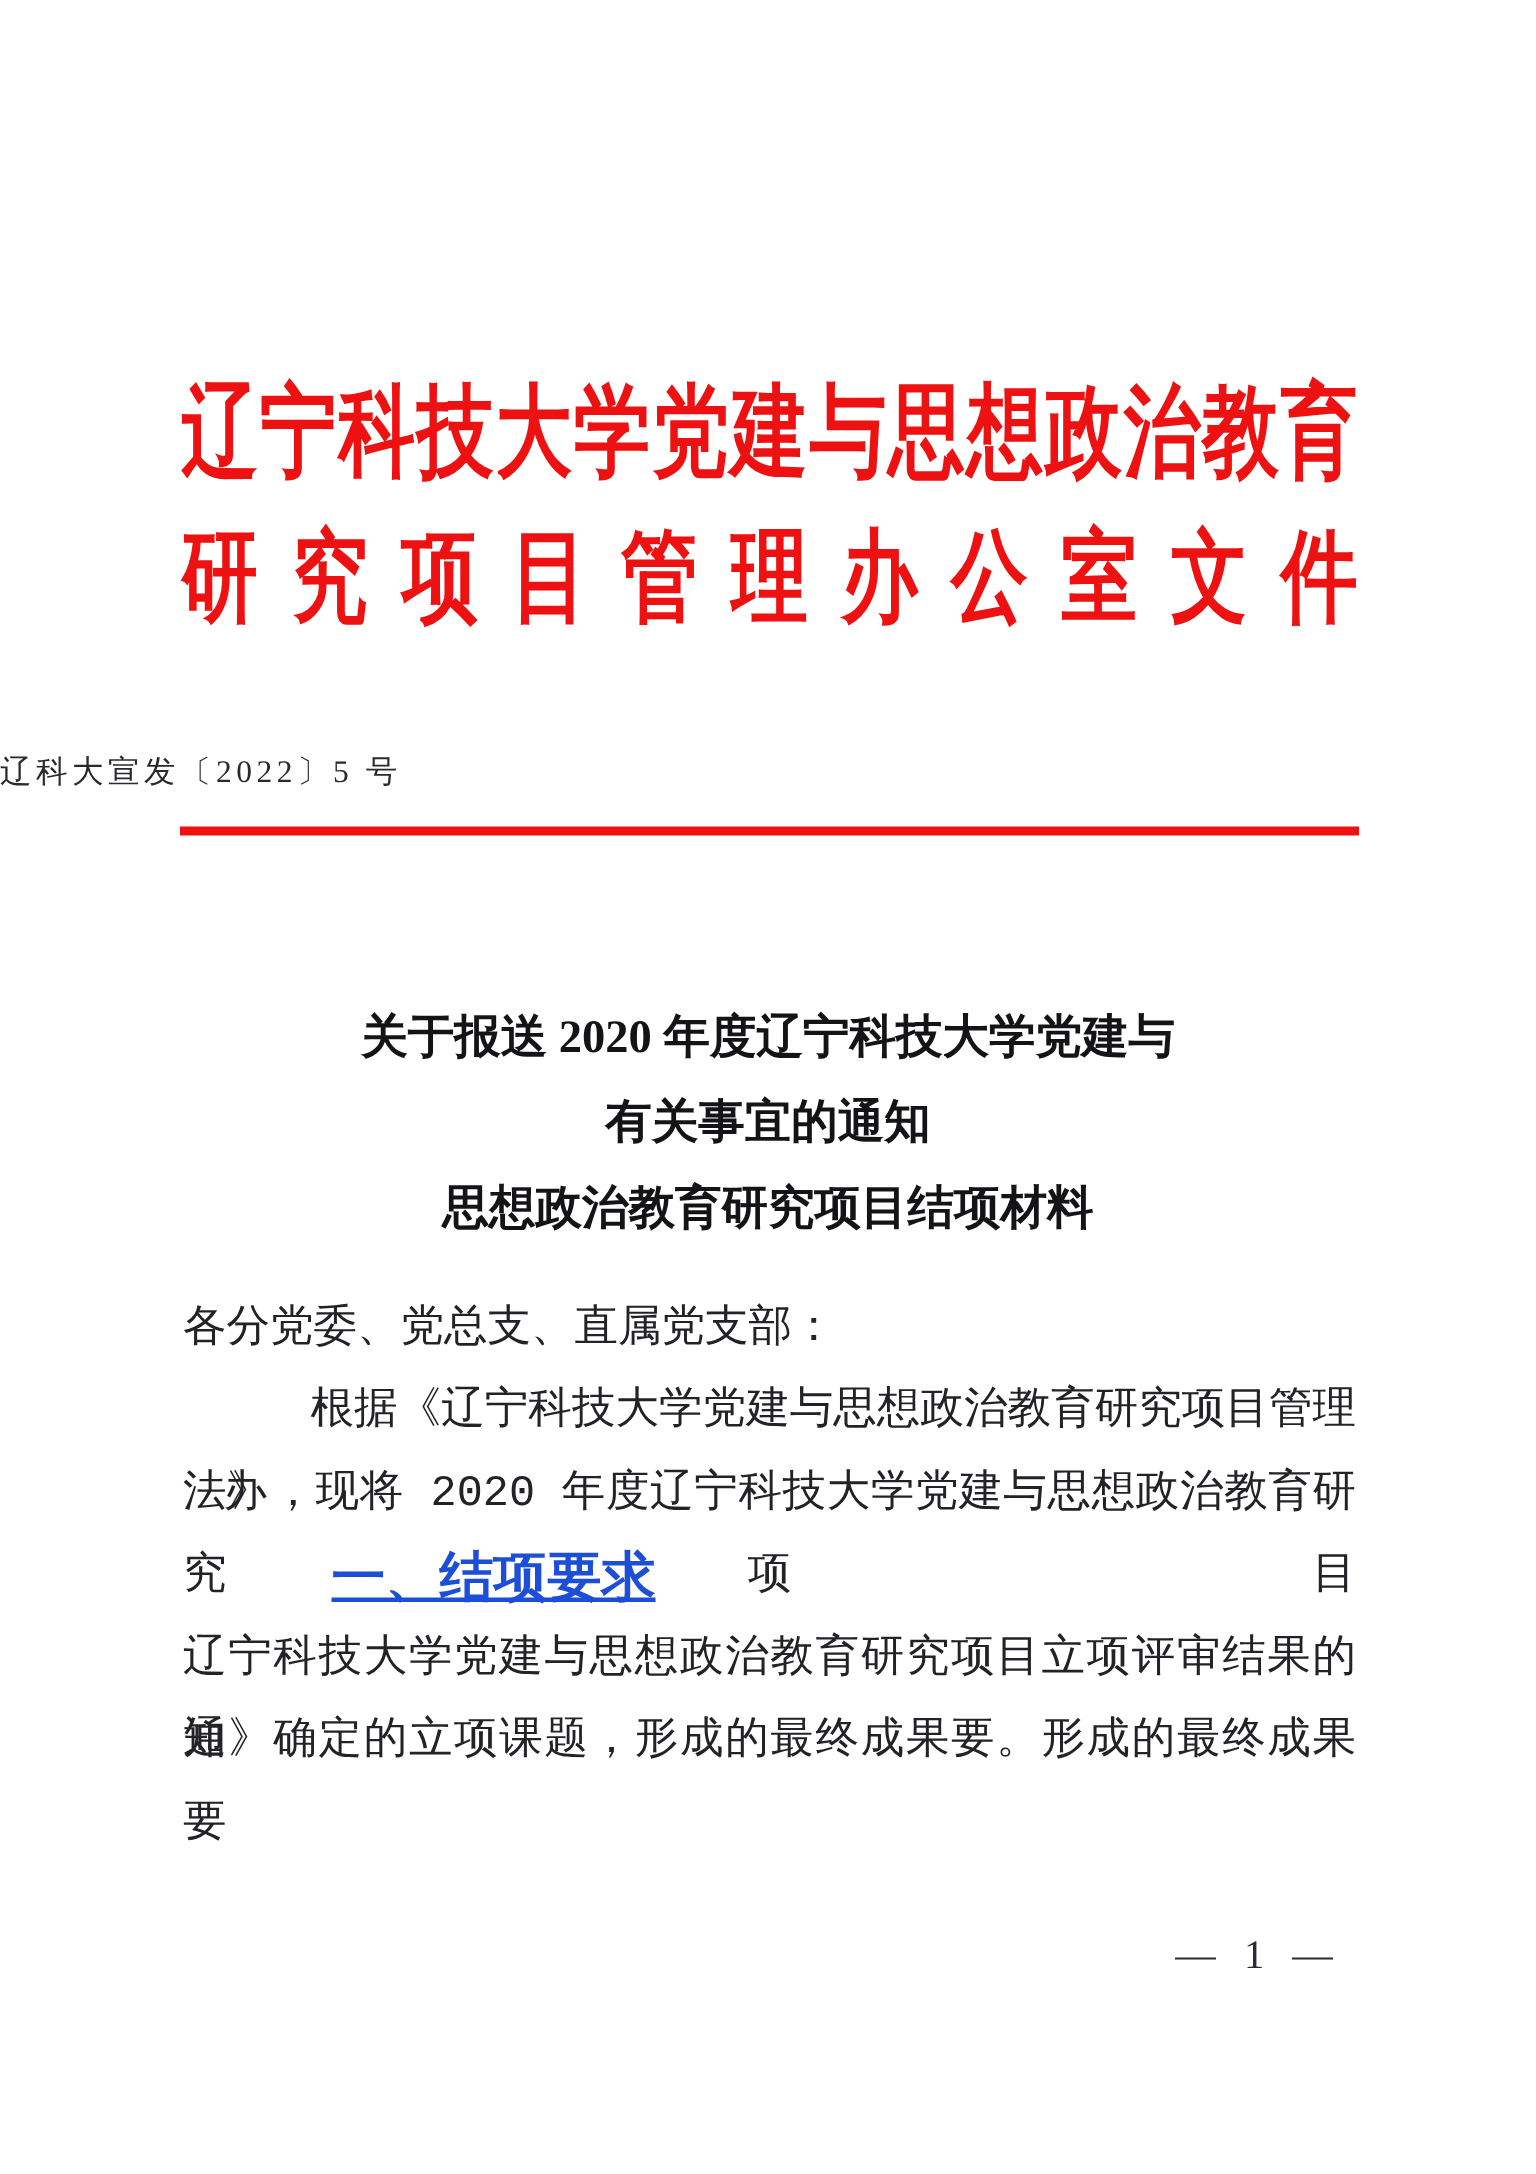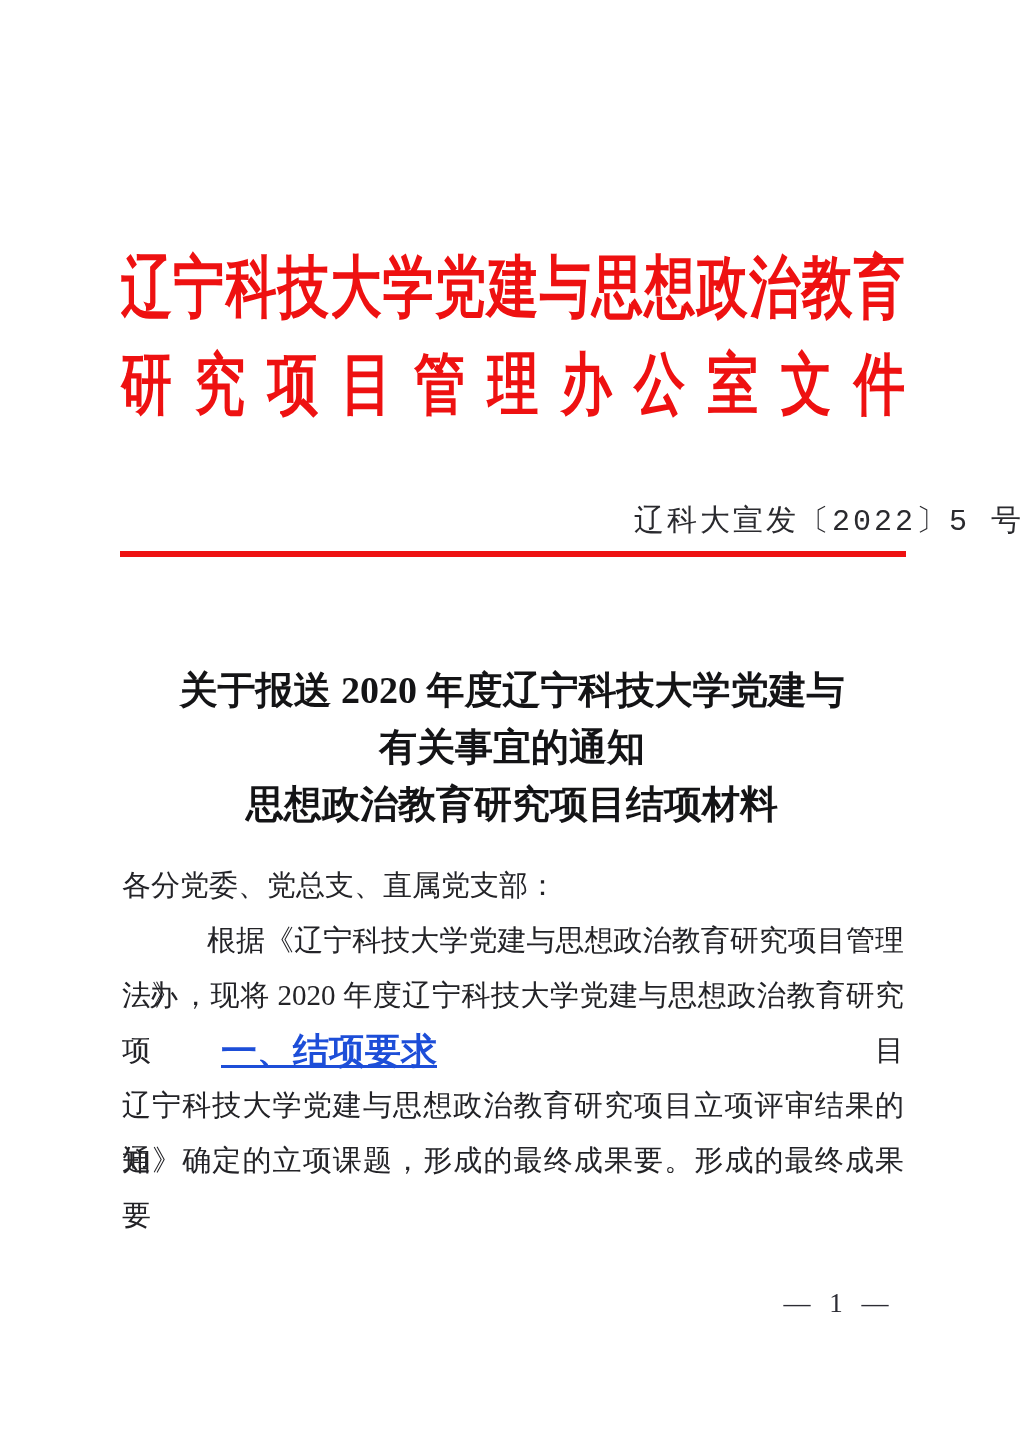--- a/index.html
+++ b/index.html
@@ -32,63 +32,63 @@
   }
   .masthead-line-1 { top: 255px; height: 66px; }
   .masthead-line-2 { top: 352px; height: 66px; }
 
   
   .doc-number {
     position: absolute;
     top: 500px;
     left: 0;
     width: 100%;
-    text-align: right;
-    font-size: 30px;
+    text-align: left;
+    font-size: 21px;
     letter-spacing: 3px;
     color: #2a2a2e;
-    font-family: Liberation Mono, monospace;
   }
 
   
   .red-rule {
     position: absolute;
     top: 551px;
     left: 120px;
     width: 786px;
     height: 6px;
     background: #ee1111;
   }
 
   
   .doc-title {
     position: absolute;
     top: 662px;
     left: 0;
     width: 100%;
     text-align: center;
     font-weight: bold;
-    font-size: 38px;
+    font-size: 31px;
     line-height: 57px;
     color: #141416;
   }
 
   
   .doc-body {
     position: absolute;
     top: 858px;
     left: 122px;
     width: 782px;
     font-size: 29px;
     color: #232327;
   }
   .body-line {
     height: 55px;
     line-height: 55px;
     white-space: nowrap;
+    font-family: Liberation Mono, monospace;
   }
   .body-line.justify {
     white-space: normal;
     text-align: justify;
     text-align-last: justify;
   }
   .body-line.indent { text-indent: 2em; margin-left: 27px; }
   .body-line.heading {
     font-family: "Liberation Sans", "DejaVu Sans", sans-serif;
     font-weight: bold;

